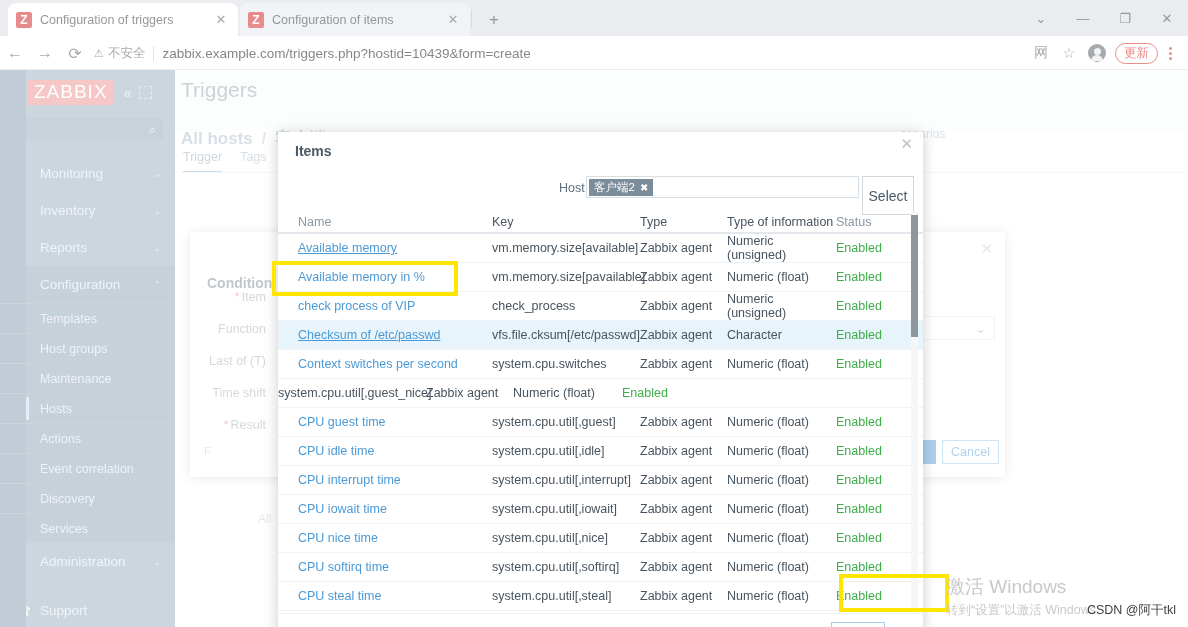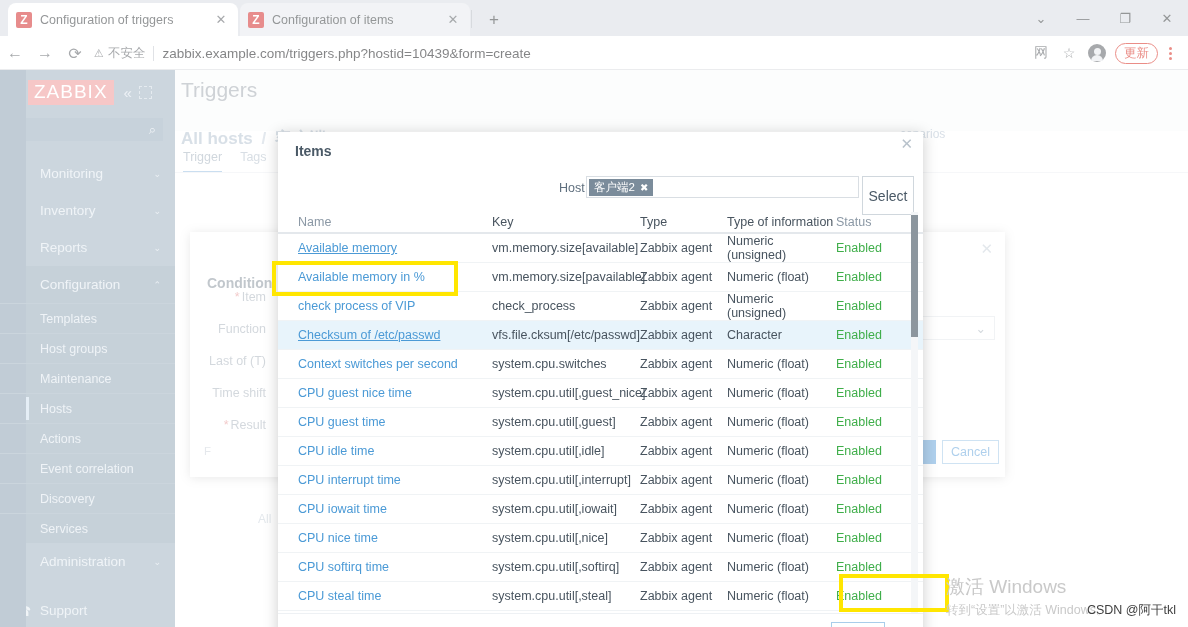--- a/index.html
+++ b/index.html
@@ -416,21 +416,20 @@
           <span class="c-stat st-enabled">Enabled</span>
         </div>
         <div class="im-row">
           <span class="c-name"><span class="im-link">Context switches per second</span></span>
           <span class="c-key">system.cpu.switches</span>
           <span class="c-type">Zabbix agent</span>
           <span class="c-toi">Numeric (float)</span>
           <span class="c-stat st-enabled">Enabled</span>
         </div>
         <div class="im-row">
-          <span class="c-name"><span class="im-link">CPU guest nice time</span></span>
           <span class="c-key">system.cpu.util[,guest_nice]</span>
           <span class="c-type">Zabbix agent</span>
           <span class="c-toi">Numeric (float)</span>
           <span class="c-stat st-enabled">Enabled</span>
         </div>
         <div class="im-row">
           <span class="c-name"><span class="im-link">CPU guest time</span></span>
           <span class="c-key">system.cpu.util[,guest]</span>
           <span class="c-type">Zabbix agent</span>
           <span class="c-toi">Numeric (float)</span>

